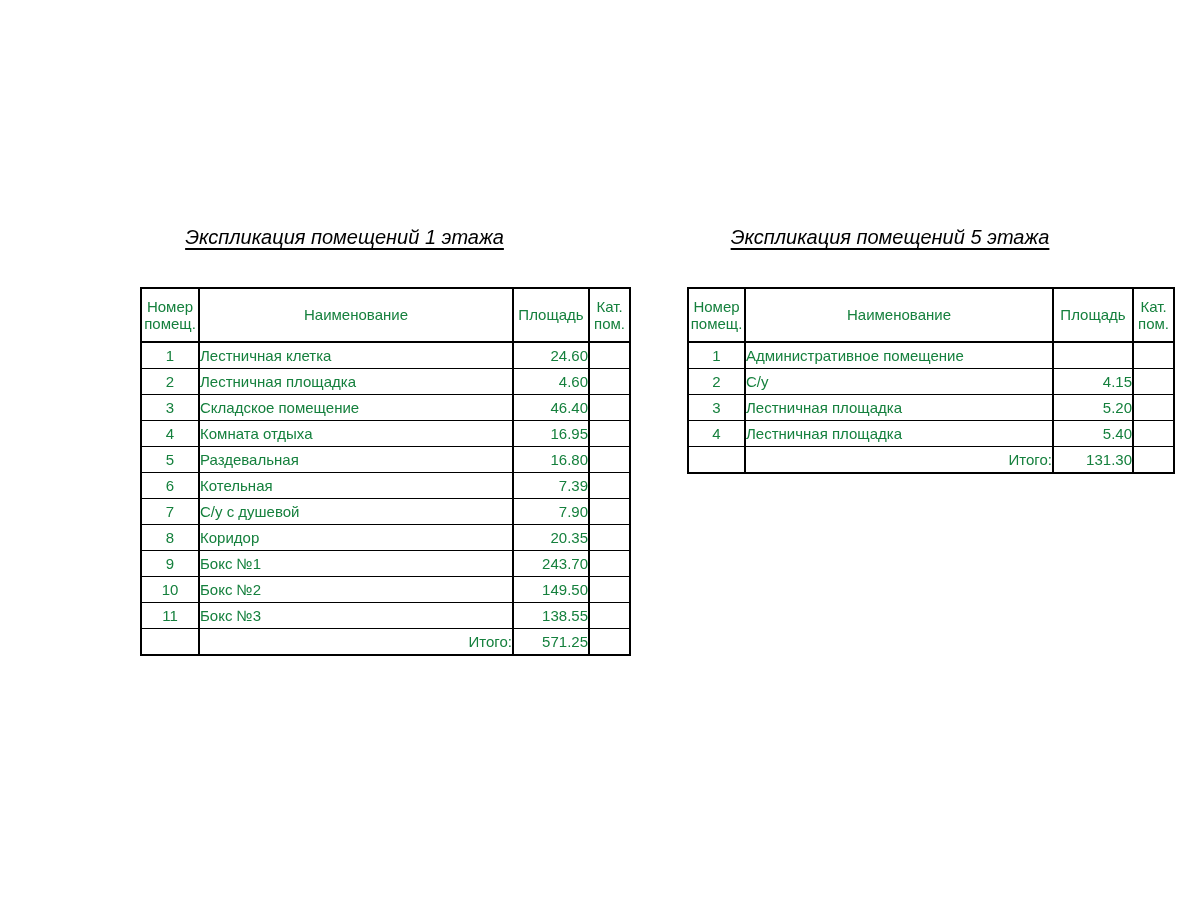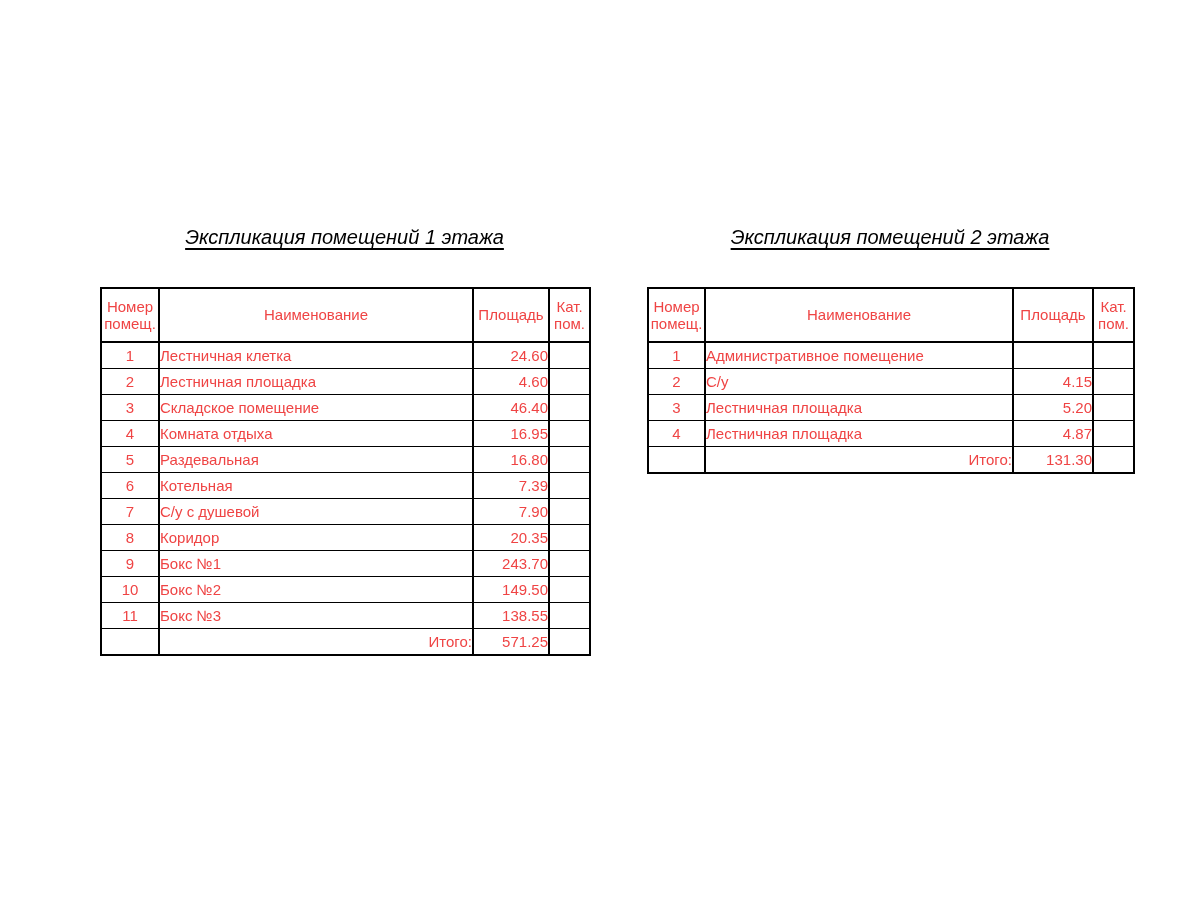--- a/index.html
+++ b/index.html
@@ -31,21 +31,22 @@
     white-space: nowrap;
   }
   .title-1 { left: 100px; top: 226px; width: 489px; }
   .title-2 { left: 647px; top: 226px; width: 486px; }
 
   table.expl {
     position: absolute;
     border-collapse: collapse;
     table-layout: fixed;
     font-size: 15px;
-    color: #ef4444;
+    color: #15803d;
+    margin-left: 40px;
   }
   .expl-1 { left: 100px; top: 287px; width: 489px; }
   .expl-2 { left: 647px; top: 287px; width: 486px; }
 
   table.expl th,
   table.expl td {
     border: 1px solid #000000;
     border-left-width: 2px;
     border-right-width: 2px;
     font-weight: normal;
@@ -69,21 +70,21 @@
   .col-cat   { text-align: center; }
   .total-label-cell { text-align: right; padding-right: 10px; }
 </style>
 </head>
 <body>
 
 <div class="sheet">
 
   <div class="table-title title-1">Экспликация помещений 1 этажа</div>
 
-  <div class="table-title title-2">Экспликация помещений 2 этажа</div>
+  <div class="table-title title-2">Экспликация помещений 5 этажа</div>
 
   <table class="expl expl-1">
     <colgroup>
       <col style="width:58px">
         <col style="width:314px">
         <col style="width:76px">
         <col style="width:41px">
     </colgroup>
     <tbody>
         <tr class="head-row">
@@ -195,21 +196,21 @@
     </tr>
     <tr>
       <td class="col-num">3</td>
       <td class="col-name">Лестничная площадка</td>
       <td class="col-area">5.20</td>
       <td class="col-cat"></td>
     </tr>
     <tr>
       <td class="col-num">4</td>
       <td class="col-name">Лестничная площадка</td>
-      <td class="col-area">4.87</td>
+      <td class="col-area">5.40</td>
       <td class="col-cat"></td>
     </tr>
     <tr class="total-row">
       <td class="col-num"></td>
       <td class="total-label-cell">Итого:</td>
       <td class="col-area">131.30</td>
       <td class="col-cat"></td>
     </tr>
   </tbody>
     </table>

